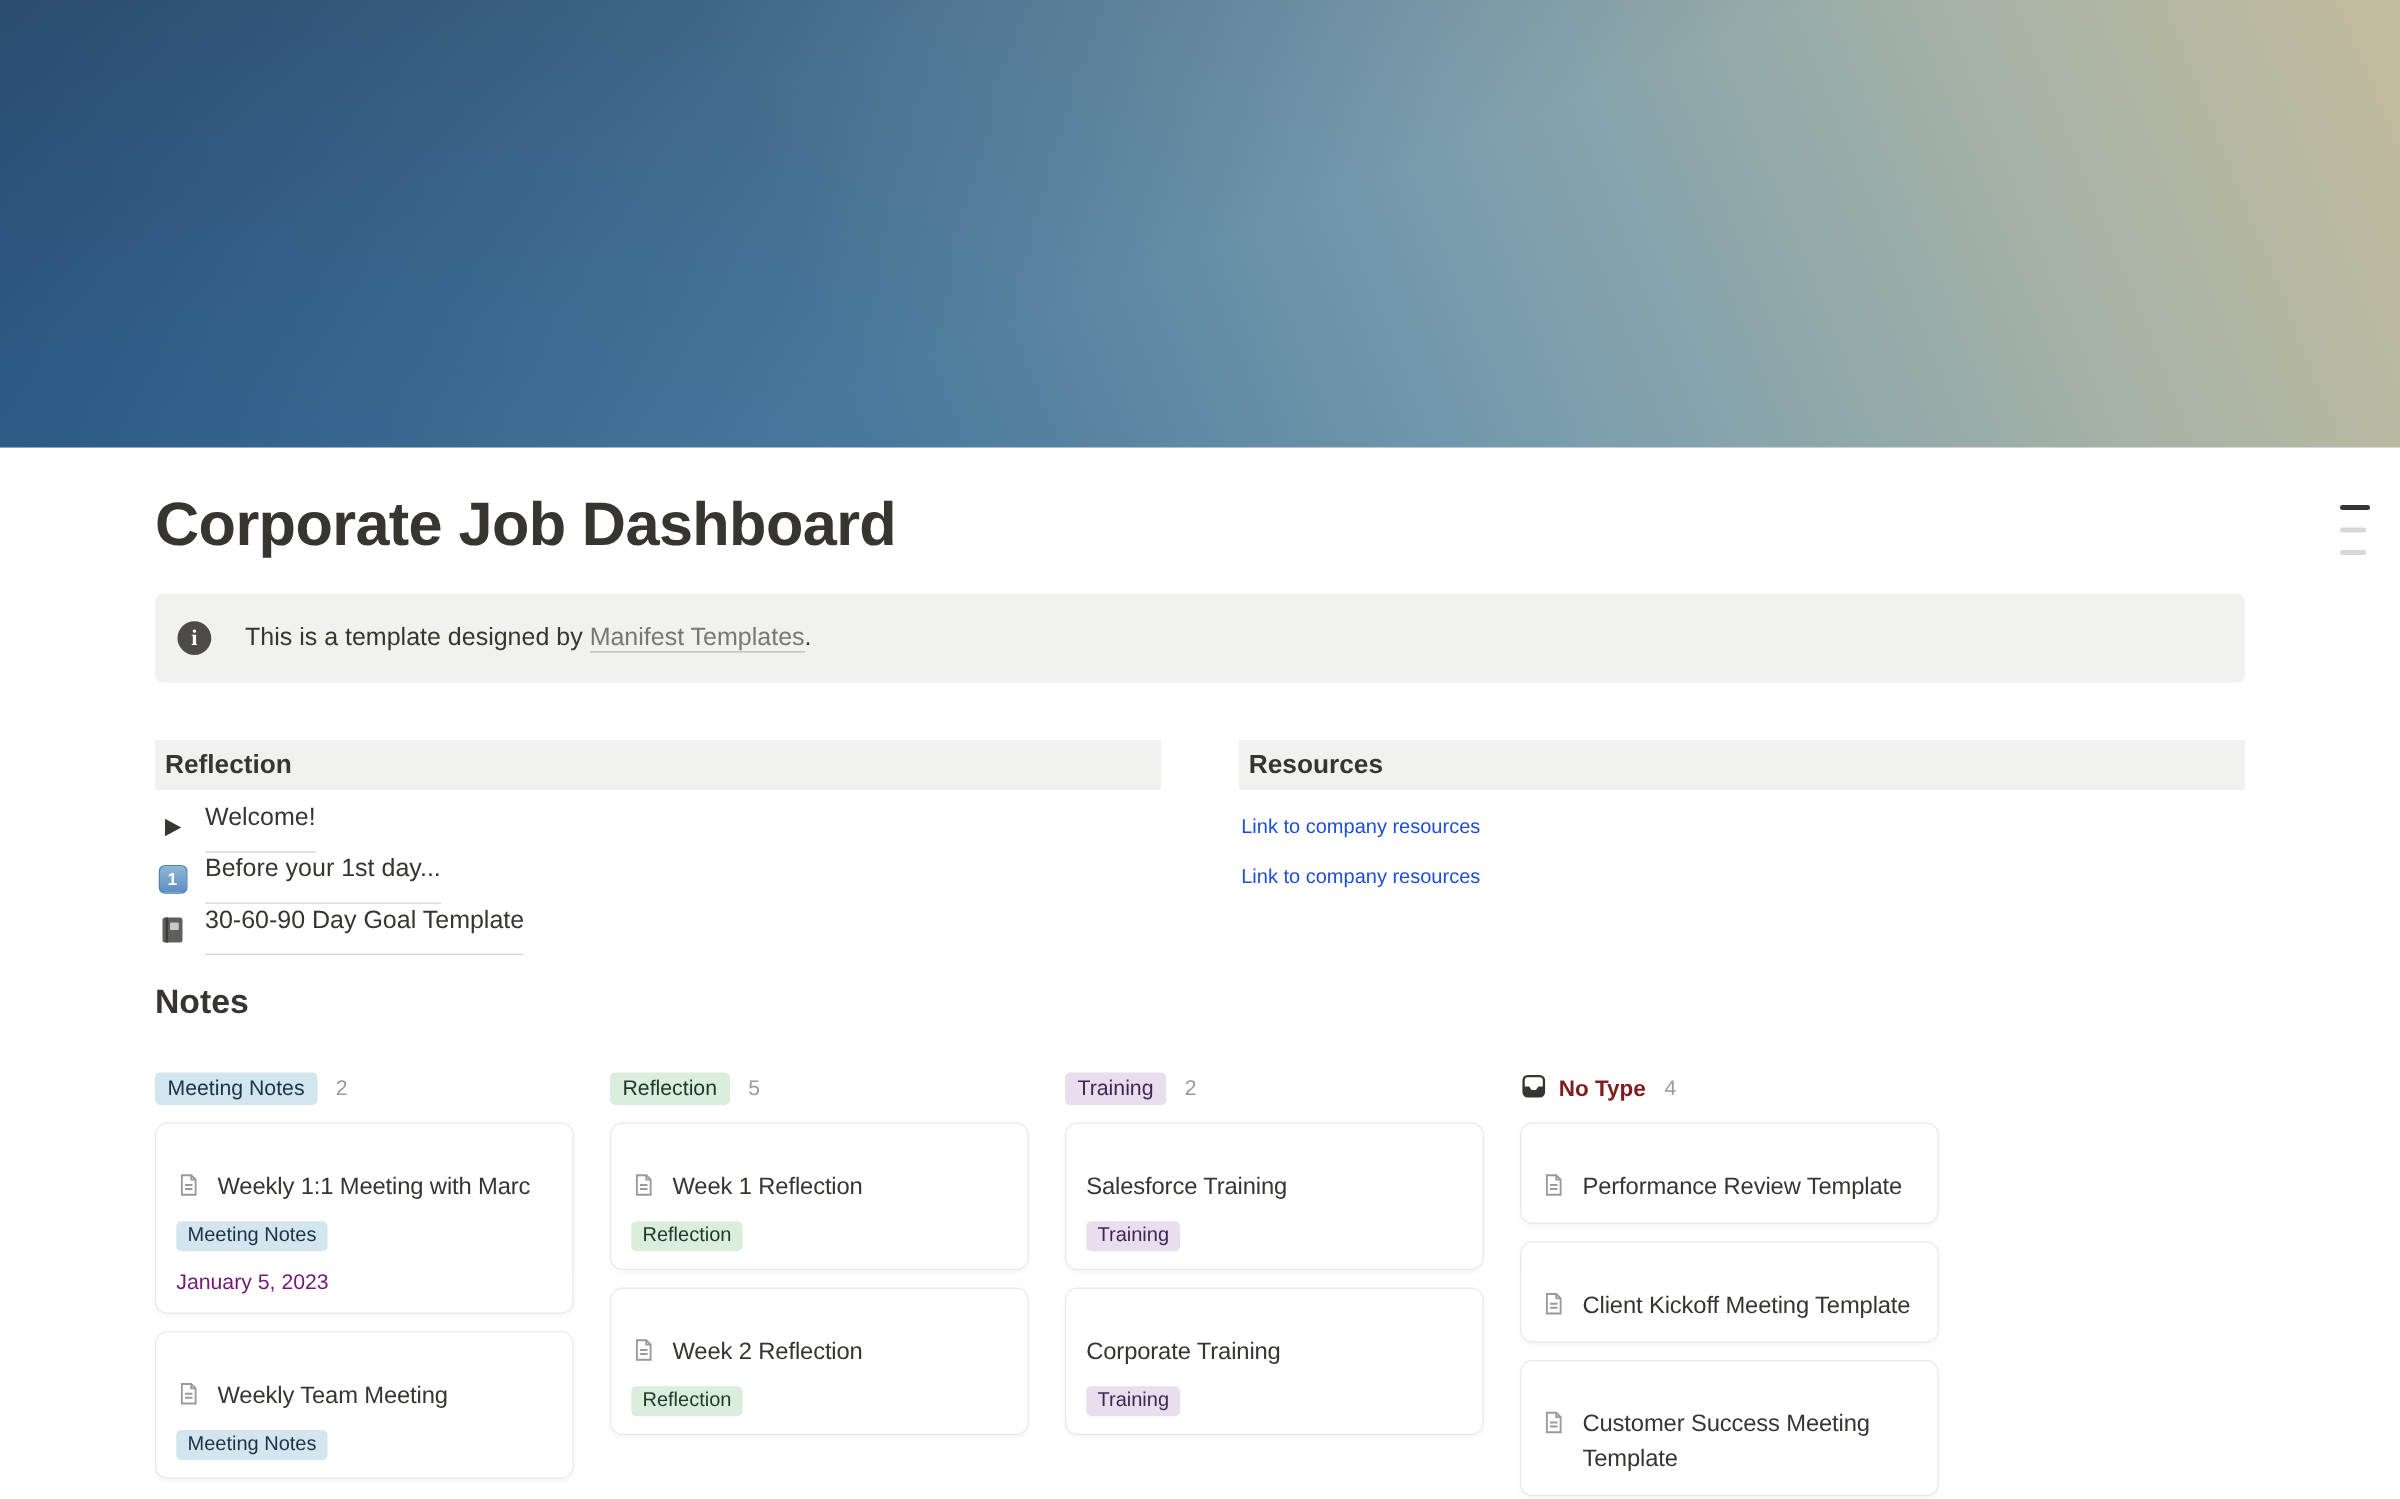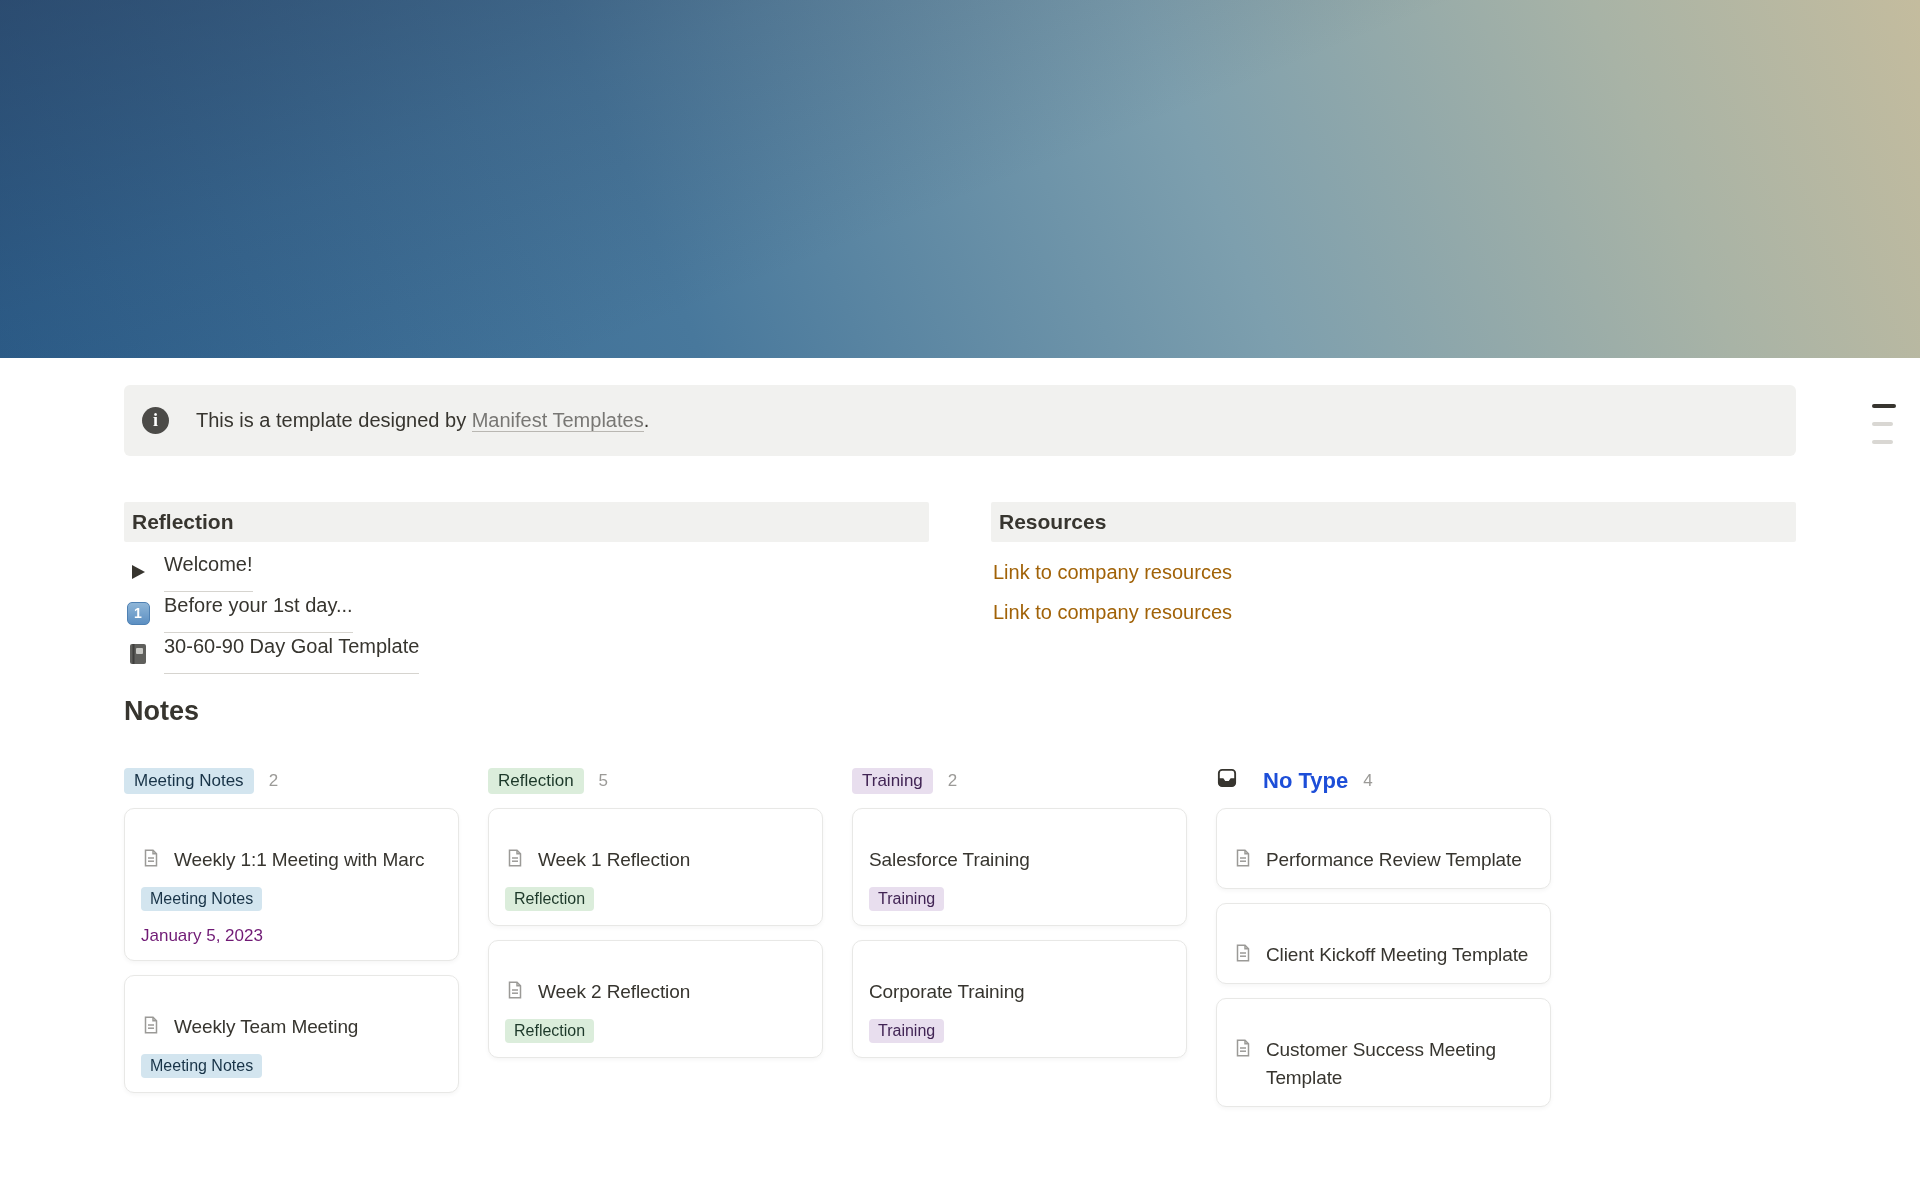--- a/index.html
+++ b/index.html
@@ -38,42 +38,42 @@
   .col-items { margin-top:17px; padding-left:2px; }
 
   .link-row { display:flex; align-items:center; margin-bottom:15px; height:26px; }
   .item-icon { width:24px; display:flex; justify-content:center; margin-right:14px; flex:0 0 24px; }
   .page-link { font-size:20px; font-weight:500; color:#37352f;
     border-bottom:1px solid #d6d4cf; padding-bottom:15px; cursor:pointer; }
   .keycap { width:23px; height:23px; border-radius:5px;
     background:linear-gradient(180deg,#8fb6d8,#5c8fc2); border:1px solid #4f81b3;
     color:#fff; font-size:14px; font-weight:700; display:flex; align-items:center; justify-content:center; }
 
-  .text-row { font-size:20px; color:#a16207; margin-bottom:14px; line-height:26px; }
+  .text-row { font-size:16px; color:#1d4ed8; margin-bottom:14px; line-height:26px; }
 
   .todo-row { display:flex; align-items:center; margin-bottom:13px; height:28px; }
   .checkbox { width:20px; height:20px; border:2px solid #37352f; border-radius:2px;
     margin-right:13px; cursor:pointer; background:#fff; flex:0 0 20px; }
   .todo-label { font-size:20px; color:#37352f; }
 
   
   .views-bar { margin-top:57px; display:flex; align-items:center;
     padding-bottom:12px; border-bottom:1px solid #ededec; }
   .view-tab { display:flex; align-items:center; gap:10px; padding:2px 6px; cursor:pointer;
     font-size:17px; font-weight:500; color:#37352f; }
 
   .section-title { margin-top:14px; font-size:27px; font-weight:700; color:#37352f; }
 
   
   .board { display:flex; gap:29px; margin-top:40px; align-items:flex-start; }
   .kb-col { width:335px; flex:0 0 335px; }
   .kb-header { display:flex; align-items:center; margin-bottom:13px; height:28px; }
   .kb-tag { font-size:17px; padding:3px 10px; border-radius:4px; font-weight:400; cursor:pointer; }
-  .kb-notype { display:flex; align-items:center; gap:25px; font-size:22px; font-weight:600;
-    color:#1d4ed8; cursor:pointer; }
+  .kb-notype { display:flex; align-items:center; gap:9px; font-size:18px; font-weight:600;
+    color:#7f1d1d; cursor:pointer; }
   .kb-count { margin-left:15px; font-size:17px; color:#9b9a97; }
 
   .card { background:#fff; border:1px solid #e8e8e6; border-radius:10px;
     box-shadow:0 2px 4px rgba(15,15,15,0.04); padding:14px 16px; margin-bottom:14px; cursor:pointer; }
   .card-title-row { display:flex; align-items:flex-start;margin-top:23px; }
   .card-doc-icon { margin-right:13px; margin-top:2px; flex:0 0 20px; }
   .card-title { font-size:19px; font-weight:500; line-height:28px; color:#37352f; letter-spacing:-0.1px; }
   .card-tag { display:inline-block; margin-top:13px; font-size:16px; padding:3px 9px; border-radius:4px; }
   .card-date { margin-top:15px; font-size:17px; color:#701a75; }
 </style>
@@ -82,20 +82,21 @@
 
 <div class="cover"></div>
 
 <div class="toc">
   <div class="bar b1"></div>
   <div class="bar b2"></div>
   <div class="bar b3"></div>
 </div>
 
 <div class="content">
+  <div class="page-title">Corporate Job Dashboard</div>
 
   <div class="callout">
     <div class="info-icon">i</div>
     <div class="callout-text"><span>This is a template designed by </span><span class="callout-link">Manifest Templates</span><span>.</span></div>
   </div>
 
   <div class="top-cols">
     <div class="top-col">
       <div class="col-header">Reflection</div>
       <div class="col-items" id="reflection-items">

